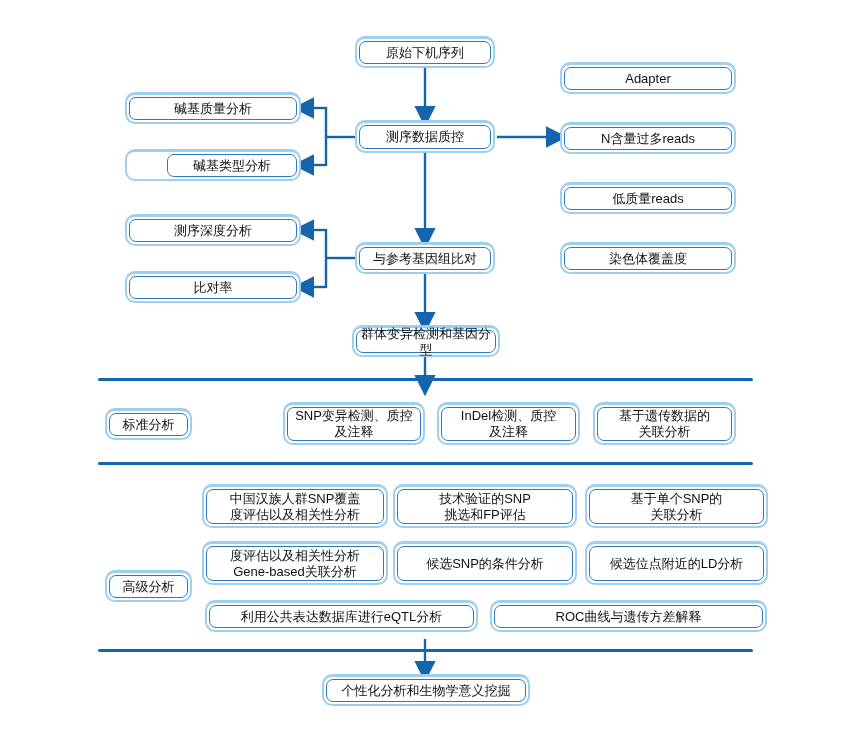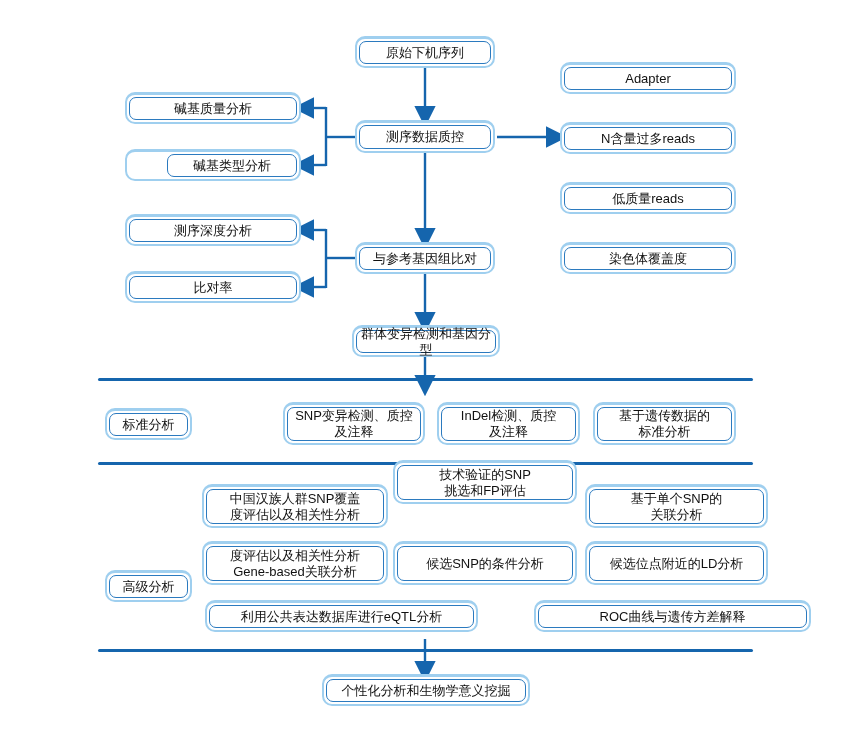--- a/index.html
+++ b/index.html
@@ -102,52 +102,52 @@
   <div class="node" style="left:283px;top:402px;width:142px;height:43px;">
     <div class="inner">SNP变异检测、质控
 及注释</div>
   </div>
   <div class="node" style="left:437px;top:402px;width:143px;height:43px;">
     <div class="inner">InDel检测、质控
 及注释</div>
   </div>
   <div class="node" style="left:593px;top:402px;width:143px;height:43px;">
     <div class="inner">基于遗传数据的
-标准分析</div>
+关联分析</div>
   </div>
 
   <div class="node" style="left:105px;top:547px;width:87px;height:32px;margin-top:23px;">
     <div class="inner">高级分析</div>
   </div>
   <div class="node" style="left:202px;top:484px;width:186px;height:44px;">
     <div class="inner">中国汉族人群SNP覆盖
 度评估以及相关性分析</div>
   </div>
-  <div class="node" style="left:393px;top:460px;width:184px;height:44px;">
+  <div class="node" style="left:393px;top:484px;width:184px;height:44px;">
     <div class="inner">技术验证的SNP
 挑选和FP评估</div>
   </div>
   <div class="node" style="left:585px;top:484px;width:183px;height:44px;">
     <div class="inner">基于单个SNP的
 关联分析</div>
   </div>
   <div class="node" style="left:202px;top:541px;width:186px;height:44px;">
     <div class="inner">度评估以及相关性分析
 Gene-based关联分析</div>
   </div>
   <div class="node" style="left:393px;top:541px;width:184px;height:44px;">
     <div class="inner">候选SNP的条件分析</div>
   </div>
   <div class="node" style="left:585px;top:541px;width:183px;height:44px;">
     <div class="inner">候选位点附近的LD分析</div>
   </div>
   <div class="node" style="left:205px;top:600px;width:273px;height:32px;">
     <div class="inner">利用公共表达数据库进行eQTL分析</div>
   </div>
-  <div class="node" style="left:490px;top:600px;width:277px;height:32px;margin-left:44px;">
+  <div class="node" style="left:490px;top:600px;width:277px;height:32px;">
     <div class="inner">ROC曲线与遗传方差解释</div>
   </div>
 
   <div class="node" style="left:322px;top:674px;width:208px;height:32px;">
     <div class="inner">个性化分析和生物学意义挖掘</div>
   </div>
 
 </div>
 
 </body></html>

